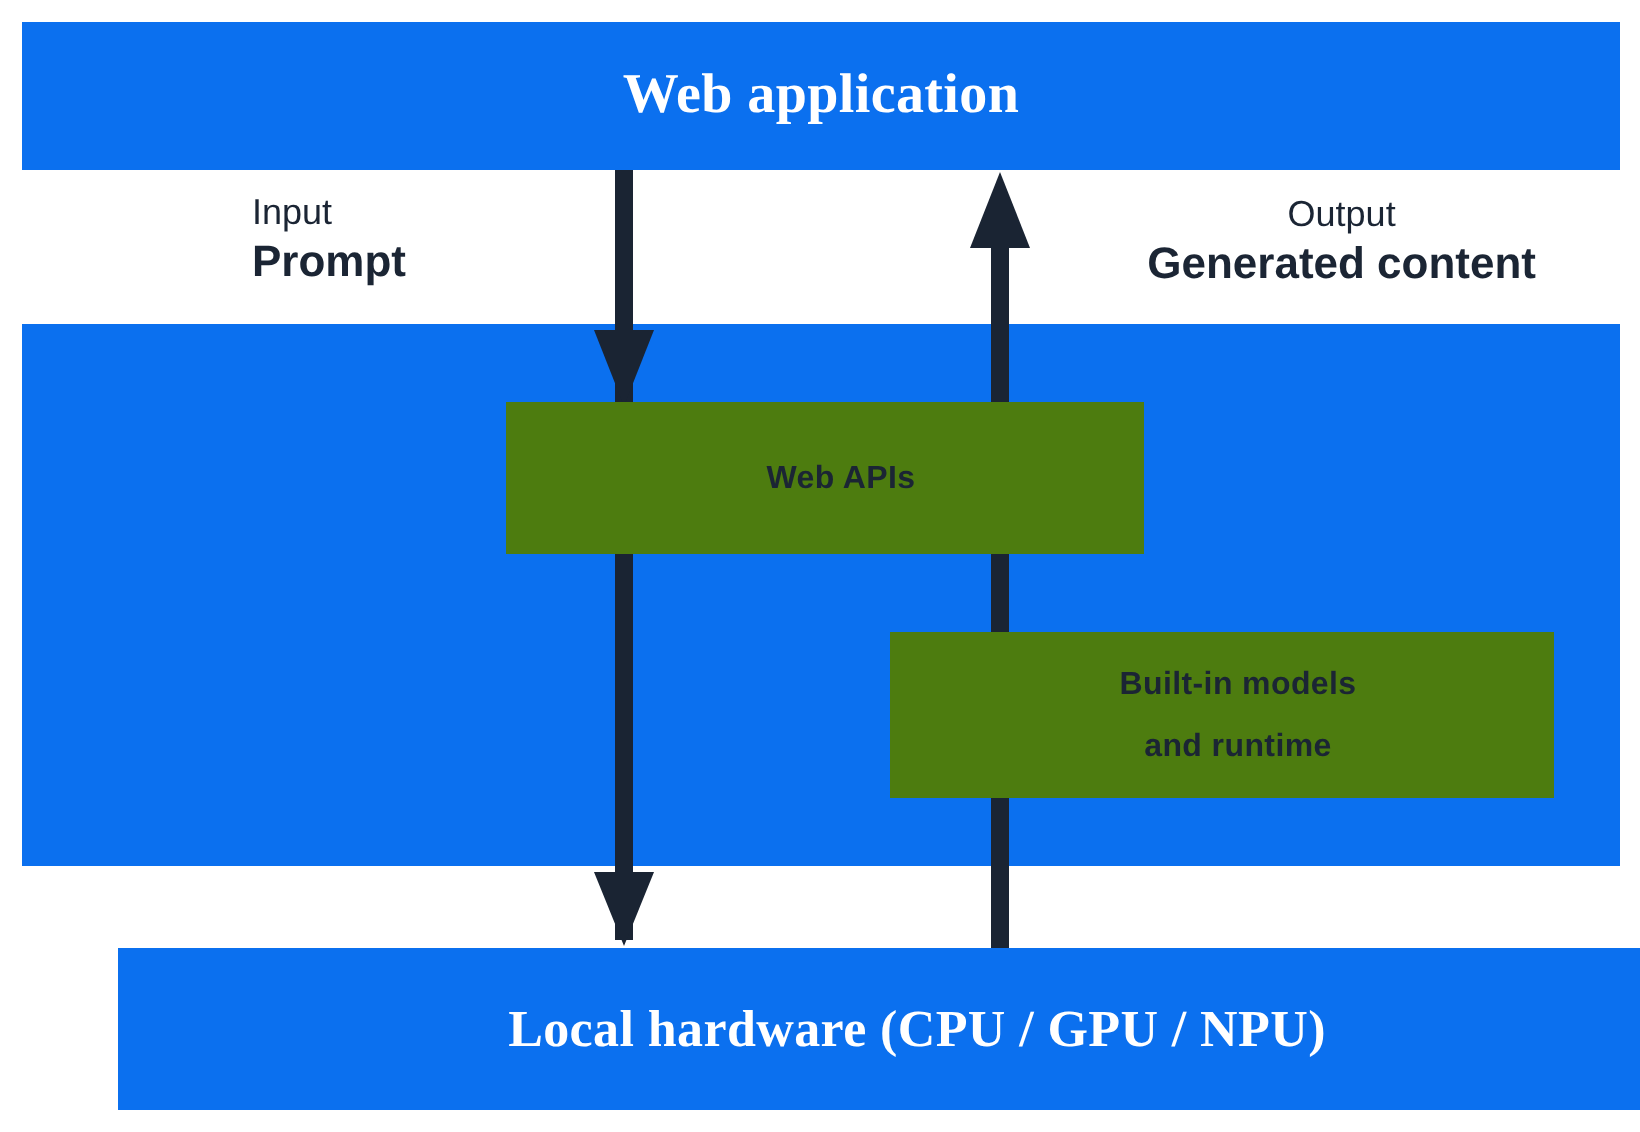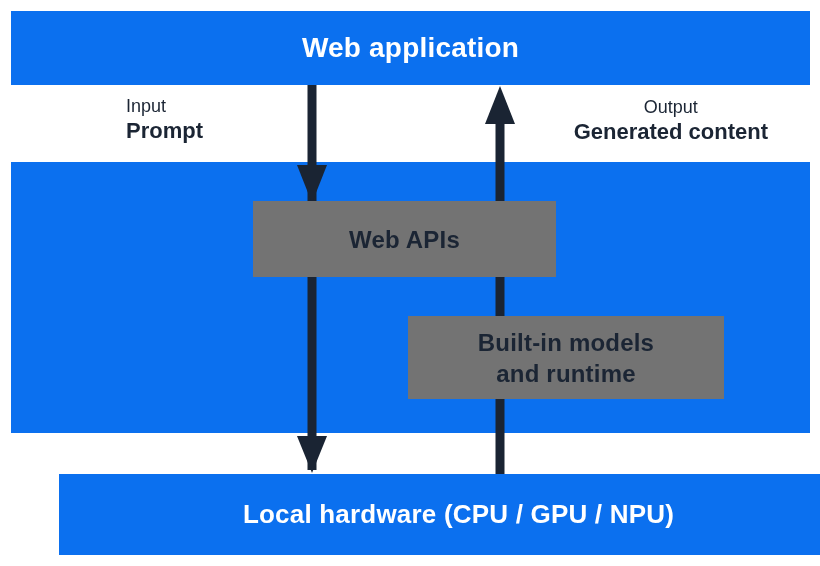--- a/index.html
+++ b/index.html
@@ -2,45 +2,45 @@
 <html><head>
 <meta charset="utf-8">
 <style>
   html,body{margin:0;padding:0;background:#ffffff;}
   .canvas{
     position:relative;width:820px;height:566px;background:#ffffff;overflow:hidden;
     font-family:"Liberation Sans", sans-serif;
   }
   .bar{
     position:absolute;left:11px;width:799px;background:#0b70ef;
-    display:flex;align-items:center;justify-content:center;
+    display:flex;align-items:center;justify-content:center;font-family:Liberation Serif, serif;
   }
   .bar-top{top:11px;height:74px;}
   .bar-bottom{top:474px;height:81px;margin-left:48px;}
   .bar-label{color:#ffffff;font-weight:bold;letter-spacing:.2px;}
   .bar-top .bar-label{font-size:28px;}
   .bar-bottom .bar-label{font-size:26px;}
 
   .mid-section{position:absolute;left:11px;top:162px;width:799px;height:271px;background:#0b70ef;}
 
   .io-block{position:absolute;color:#1b2534;line-height:1;}
   .io-left{left:126px;top:97px;text-align:left;}
   .io-right{right:52px;top:98px;text-align:center;}
   .io-label{font-size:18px;font-weight:normal;margin-bottom:5px;}
   .io-value{font-size:22px;font-weight:bold;}
 
   .arrow-layer{position:absolute;left:0;top:0;width:820px;height:566px;pointer-events:none;}
 
   .yellow-box{
-    position:absolute;background:#737373;color:#1b2534;font-weight:bold;font-size:24px;
+    position:absolute;background:#4d7c0f;color:#1b2534;font-weight:bold;font-size:16px;
     display:flex;flex-direction:column;align-items:center;justify-content:center;
-    text-align:center;line-height:31px;letter-spacing:.2px;
+    text-align:center;line-height:31px;letter-spacing:.2px;padding-left:16px;
   }
   .box-web-apis{left:253px;top:201px;width:303px;height:76px;}
-  .box-builtin{left:408px;top:316px;width:316px;height:83px;}
+  .box-builtin{left:445px;top:316px;width:316px;height:83px;}
 
   .browser-group{position:absolute;left:57px;top:234px;width:140px;text-align:center;}
   .chrome-logo{display:block;margin:0 auto;width:95px;height:95px;}
   .browser-label{margin-top:14px;color:#ffffff;font-size:25px;font-weight:bold;letter-spacing:.3px;}
 </style>
 </head>
 <body>
 
 <div class="canvas">
 

